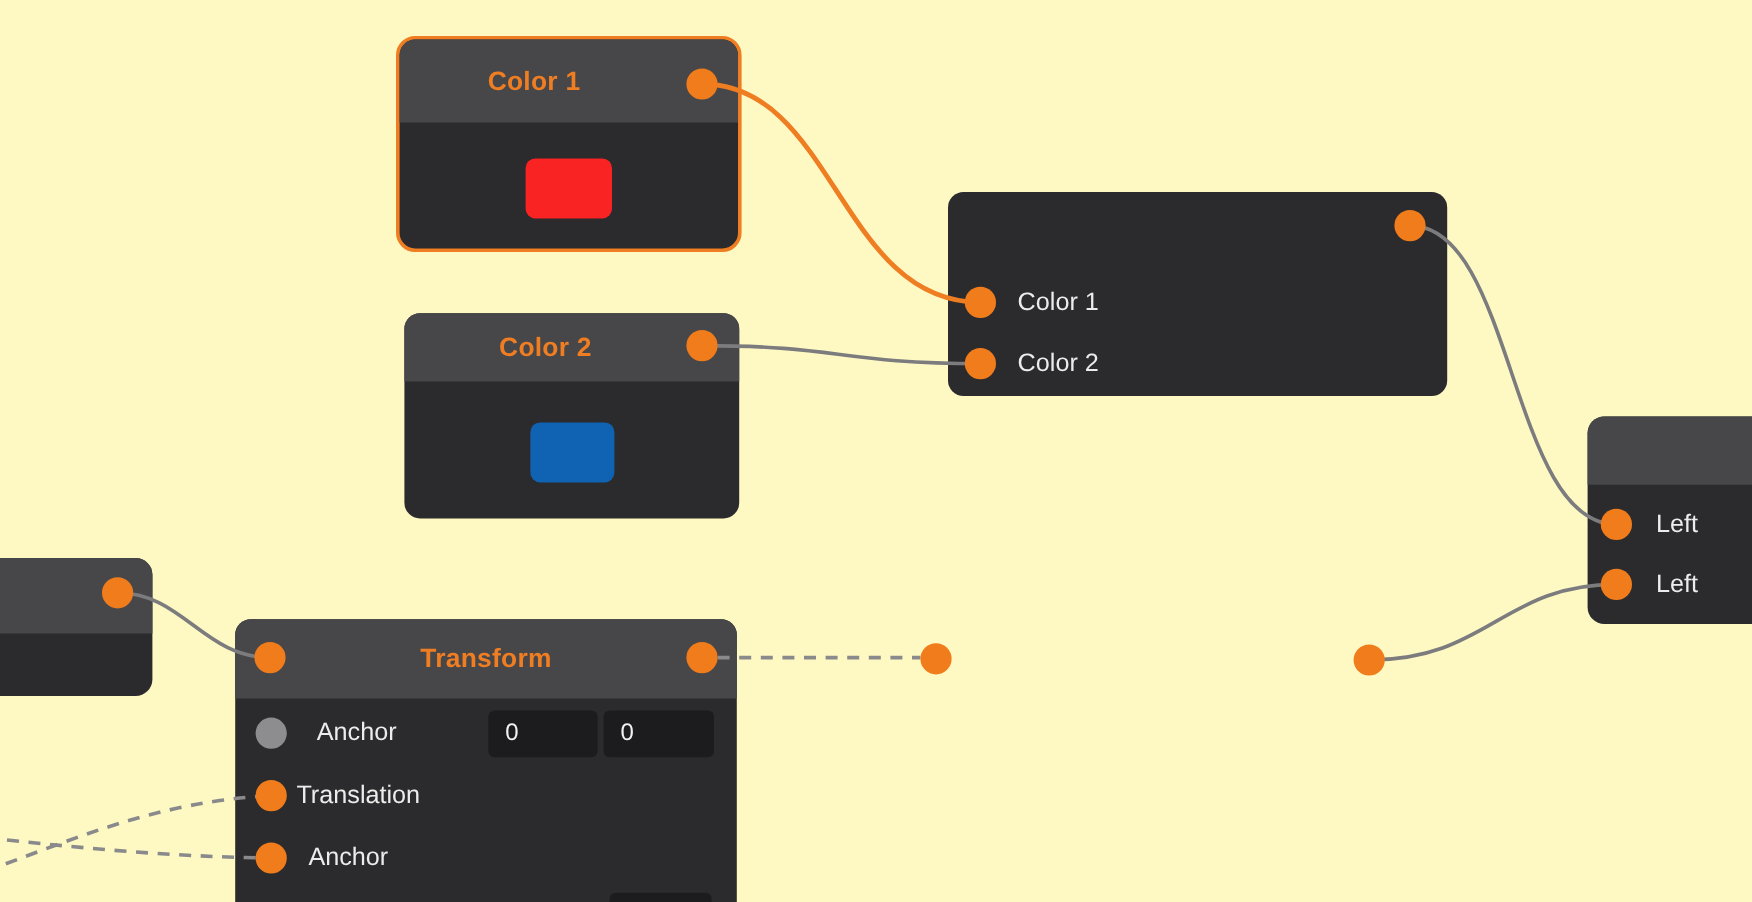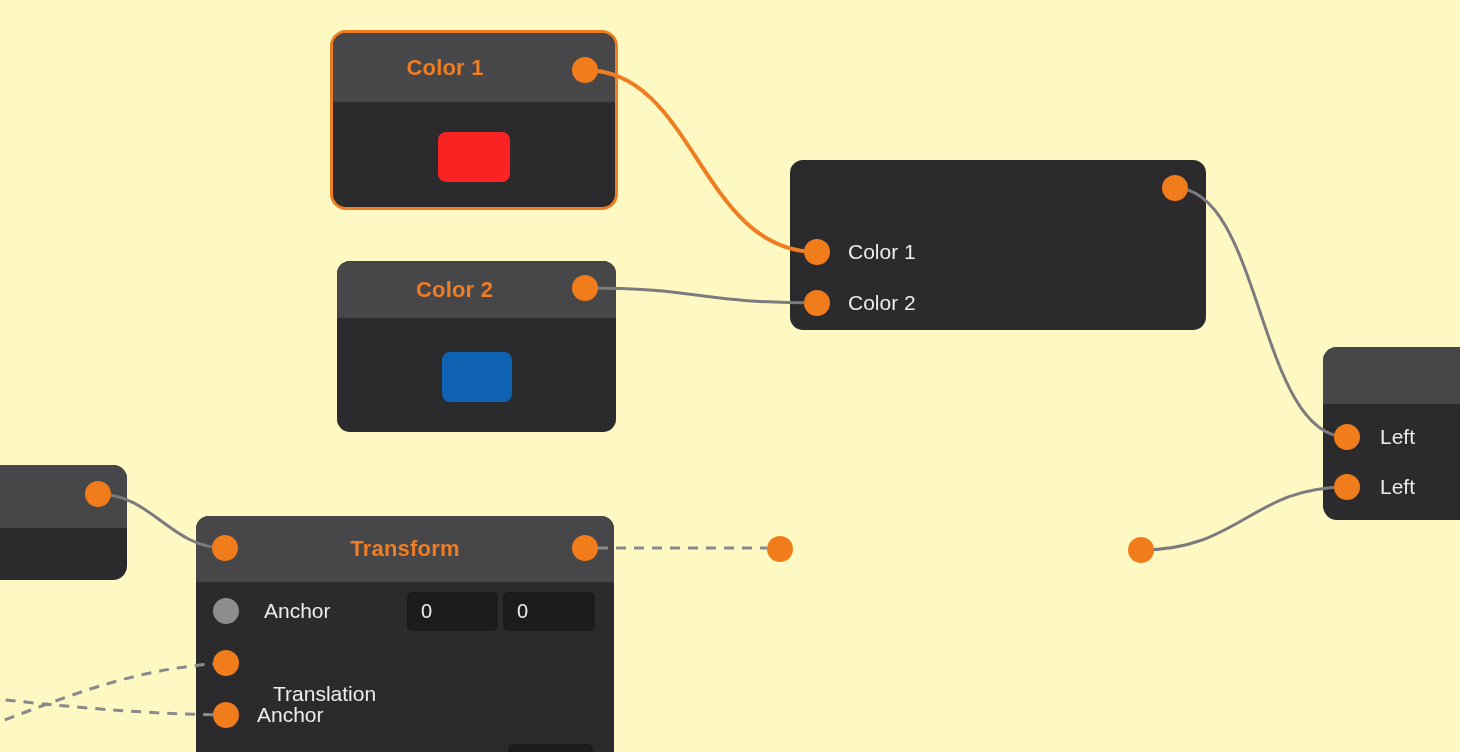--- a/index.html
+++ b/index.html
@@ -76,21 +76,21 @@
     <span class="row-label" style="left:57px;top:127px;">Left</span>
   </div>
 
   <div class="node" style="left:196px;top:516px;width:418px;height:250px;">
     <div class="header" style="height:66px;">
       <span class="title">Transform</span>
     </div>
     <span class="row-label" style="left:68px;top:82px;">Anchor</span>
     <div class="field" style="left:211px;top:76px;width:91px;">0</div>
     <div class="field" style="left:307px;top:76px;width:92px;">0</div>
-    <span class="row-label" style="left:77px;top:134px;margin-top:31px;">Translation</span>
+    <span class="row-label" style="left:51px;top:134px;">Translation</span>
     <span class="row-label" style="left:61px;top:186px;">Anchor</span>
     <div class="field" style="left:312px;top:228px;width:85px;"></div>
   </div>
 
 
   <svg id="wires" width="1460" height="752" viewBox="0 0 1460 752">
     <path d="M585,70 C695,70 700,252 817,252" stroke="#ef7d22" stroke-width="4" fill="none"></path>
     <path d="M585,288 C700,288 700,303 817,303" stroke="#7c7c7f" stroke-width="3" fill="none"></path>
     <path d="M1175,188 C1262,188 1258,437 1347,437" stroke="#7c7c7f" stroke-width="3" fill="none"></path>
     <path d="M1141,550 C1240,550 1252,487 1347,487" stroke="#7c7c7f" stroke-width="3" fill="none"></path>

